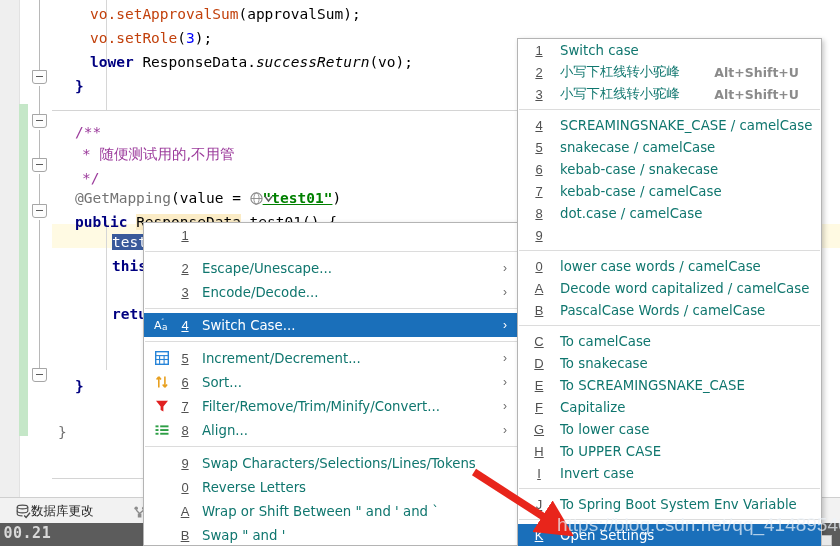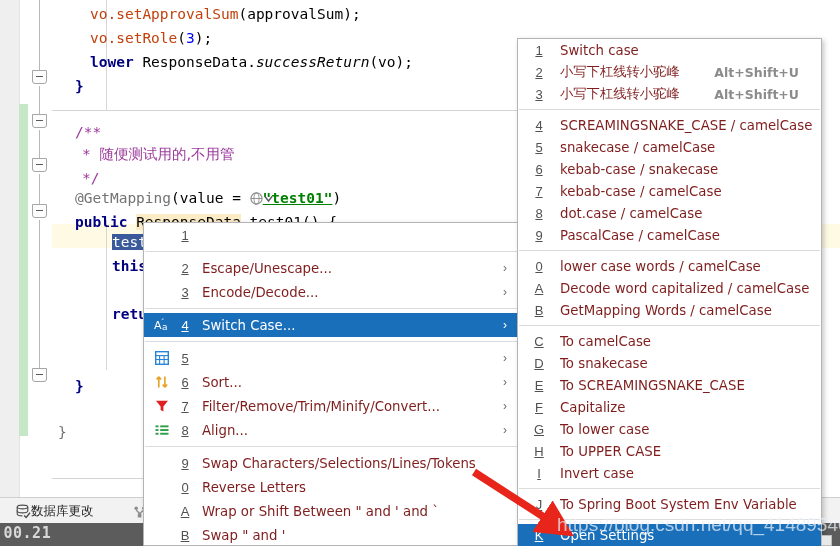--- a/index.html
+++ b/index.html
@@ -139,21 +139,21 @@
     font-size: 11px;
   }
   .mi-mnem {
     position: absolute; text-align: center;
     font-size: 13px; color: #515151;
     text-decoration: underline;
   }
   .mi-label {
     font-family: "DejaVu Sans", sans-serif;
     font-size: 13.3px;
-    color: #7f1d1d;
+    color: #0f766e;
     white-space: nowrap;
   }
   .mi-accel {
     position: absolute; right: 0; top: 50%; transform: translateY(-50%);
     font-family: "DejaVu Sans", sans-serif;
     font-size: 12.5px; color: #8b8b8b; white-space: nowrap;
   }
   .mi-arrow {
     position: absolute; right: 12px; top: 50%; transform: translateY(-50%);
     font-size: 12px; color: #6d6d6d; line-height: 1;
@@ -324,20 +324,21 @@
         <span class="tiny-icon mi-icon">
           <svg width="14" height="14" viewBox="0 0 14 14">
             <rect x="0.7" y="0.7" width="12.6" height="12.6" fill="none" stroke="#2784d8" stroke-width="1.4"></rect>
             <line x1="0.7" y1="4.6" x2="13.3" y2="4.6" stroke="#2784d8" stroke-width="1.1"></line>
             <line x1="0.7" y1="8.5" x2="13.3" y2="8.5" stroke="#2784d8" stroke-width="1.1"></line>
             <line x1="4.6" y1="4.6" x2="4.6" y2="13.3" stroke="#2784d8" stroke-width="1.1"></line>
             <line x1="9.1" y1="4.6" x2="9.1" y2="13.3" stroke="#2784d8" stroke-width="1.1"></line>
           </svg>
         </span>
         <span class="mi-mnem">5</span>
+        <span class="mi-label">Increment/Decrement...</span>
         <span class="mi-arrow">›</span>
       </div>
       <div class="mi tall">
         <span class="tiny-icon mi-icon">
           <svg width="14" height="14" viewBox="0 0 14 14">
             <path d="M3.8 12.5 V1.8 M3.8 1.8 L1.6 4.4 M3.8 1.8 L6 4.4" fill="none" stroke="#e8a020" stroke-width="1.6"></path>
             <path d="M9.9 1.5 V12.2 M9.9 12.2 L7.7 9.6 M9.9 12.2 L12.1 9.6" fill="none" stroke="#e8a020" stroke-width="1.6"></path>
           </svg>
         </span>
         <span class="mi-mnem">6</span>
@@ -420,34 +421,33 @@
       <div class="mi">
         <span class="mi-mnem">7</span>
         <span class="mi-label">kebab-case / camelCase</span>
       </div>
       <div class="mi">
         <span class="mi-mnem">8</span>
         <span class="mi-label">dot.case / camelCase</span>
       </div>
       <div class="mi">
         <span class="mi-mnem">9</span>
-        <span class="mi-label">PascalCase / camelCase</span>
       </div>
       <div class="mi-sep"></div>
       <div class="mi">
         <span class="mi-mnem">0</span>
         <span class="mi-label">lower case words / camelCase</span>
       </div>
       <div class="mi">
         <span class="mi-mnem">A</span>
         <span class="mi-label">Decode word capitalized / camelCase</span>
       </div>
       <div class="mi">
         <span class="mi-mnem">B</span>
-        <span class="mi-label">GetMapping Words / camelCase</span>
+        <span class="mi-label">PascalCase Words / camelCase</span>
       </div>
       <div class="mi-sep"></div>
       <div class="mi">
         <span class="mi-mnem">C</span>
         <span class="mi-label">To camelCase</span>
       </div>
       <div class="mi">
         <span class="mi-mnem">D</span>
         <span class="mi-label">To snakecase</span>
       </div>

